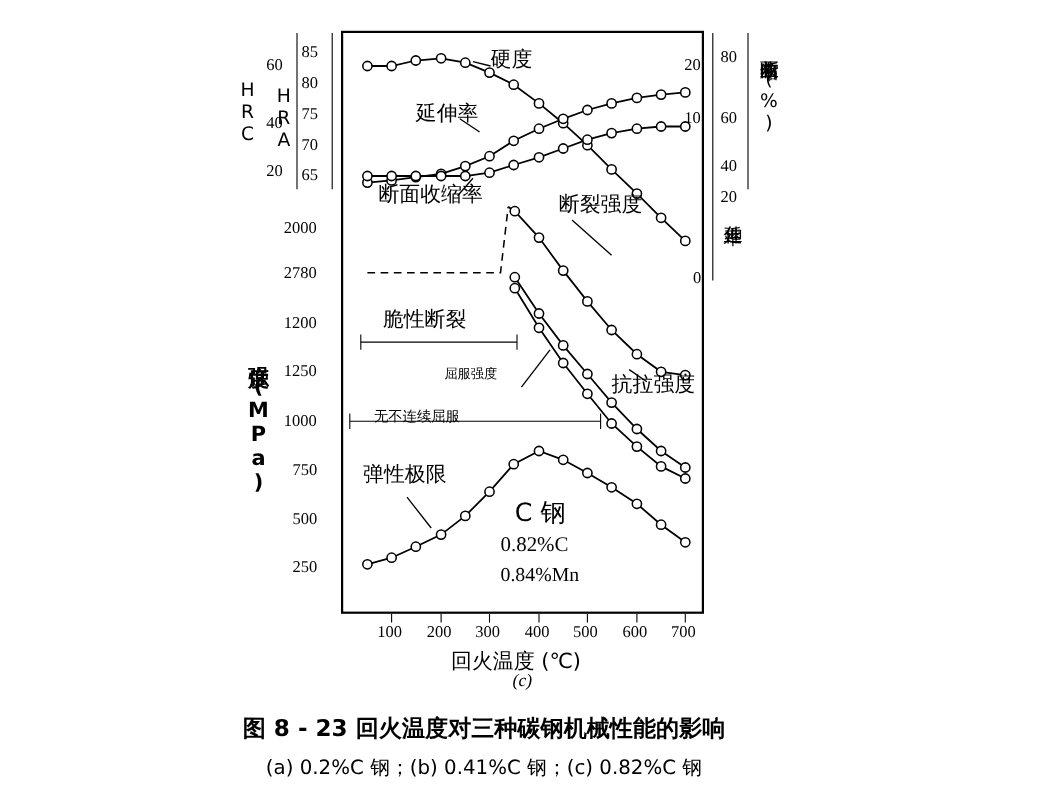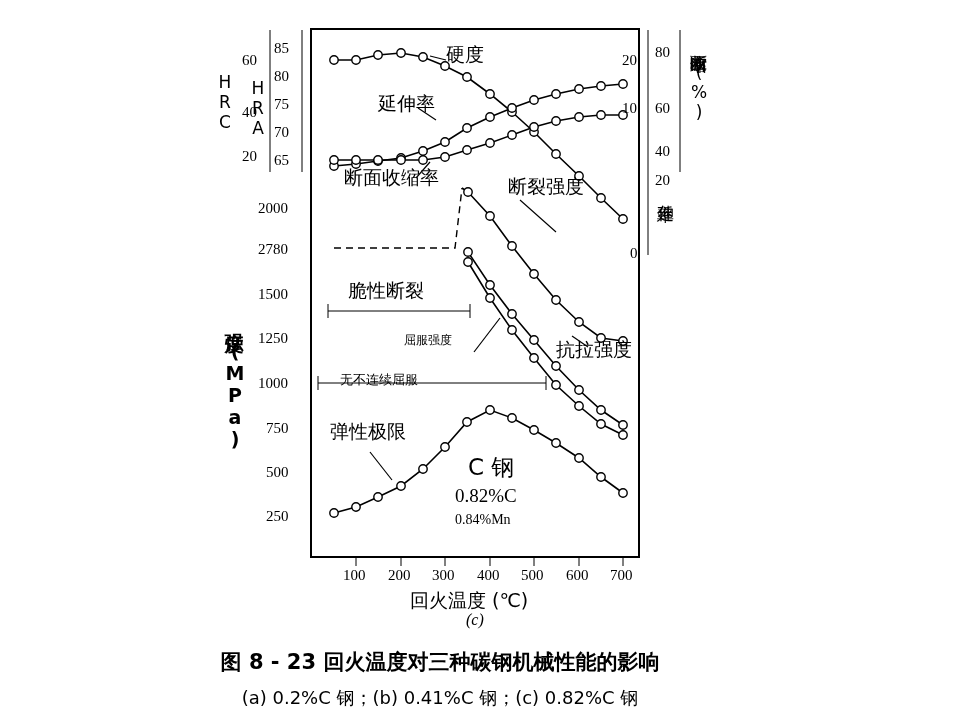--- a/index.html
+++ b/index.html
@@ -192,21 +192,21 @@
   <div class="axis-title vert cn" style="left:248px;top:78px;font-size:17px;">HRA</div>
   <div class="tick" style="left:274px;top:40px;">85</div>
   <div class="tick" style="left:274px;top:68px;">80</div>
   <div class="tick" style="left:274px;top:96px;">75</div>
   <div class="tick" style="left:274px;top:124px;">70</div>
   <div class="tick" style="left:274px;top:152px;">65</div>
 
   <div class="axis-title vert cn" style="left:222px;top:318px;font-size:19px;font-weight:bold;">强度 (MPa)</div>
   <div class="tick" style="left:258px;top:200px;">2000</div>
   <div class="tick" style="left:258px;top:241px;">2780</div>
-  <div class="tick" style="left:258px;top:286px;">1500</div>
+  <div class="tick" style="left:258px;top:286px;">1200</div>
   <div class="tick" style="left:258px;top:330px;">1250</div>
   <div class="tick" style="left:258px;top:375px;">1000</div>
   <div class="tick" style="left:266px;top:420px;">750</div>
   <div class="tick" style="left:266px;top:464px;">500</div>
   <div class="tick" style="left:266px;top:508px;">250</div>
 
   <div class="axis-title vert cn" style="left:655px;top:192px;font-size:17px;">延伸率</div>
   <div class="tick" style="left:622px;top:52px;">20</div>
   <div class="tick" style="left:622px;top:100px;">10</div>
   <div class="tick" style="left:630px;top:245px;">0</div>
@@ -233,18 +233,18 @@
   <div class="lbl cn" style="left:344px;top:168px;font-size:19px;">断面收缩率</div>
   <div class="lbl cn" style="left:508px;top:177px;font-size:19px;">断裂强度</div>
   <div class="lbl cn" style="left:556px;top:340px;font-size:19px;">抗拉强度</div>
   <div class="lbl cn" style="left:404px;top:334px;font-size:12px;">屈服强度</div>
   <div class="lbl cn" style="left:330px;top:422px;font-size:19px;">弹性极限</div>
   <div class="lbl cn" style="left:348px;top:281px;font-size:19px;">脆性断裂</div>
   <div class="lbl cn" style="left:340px;top:373px;font-size:13px;">无不连续屈服</div>
 
   <div class="lbl cn" style="left:468px;top:456px;font-size:23px;">C 钢</div>
   <div class="lbl" style="left:455px;top:486px;font-size:19px;">0.82%C</div>
-  <div class="lbl" style="left:455px;top:513px;font-size:14px;">0.84%Mn</div>
+  <div class="lbl" style="left:455px;top:513px;font-size:18px;">0.84%Mn</div>
 
   <div class="cap cn" style="top:648px;font-size:21px;font-weight:bold;">图 8 - 23   回火温度对三种碳钢机械性能的影响</div>
   <div class="cap cn" style="top:686px;font-size:18px;">(a) 0.2%C 钢；(b) 0.41%C 钢；(c) 0.82%C 钢</div>
 
 </div>
 
 </body></html>

